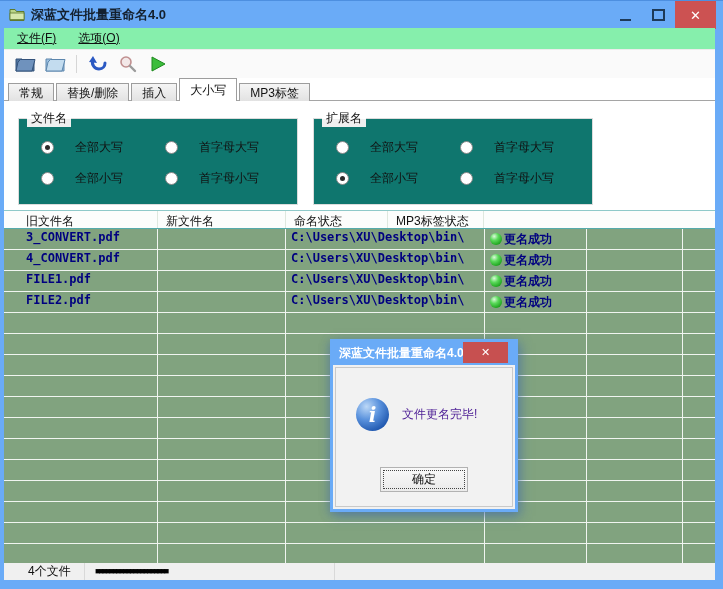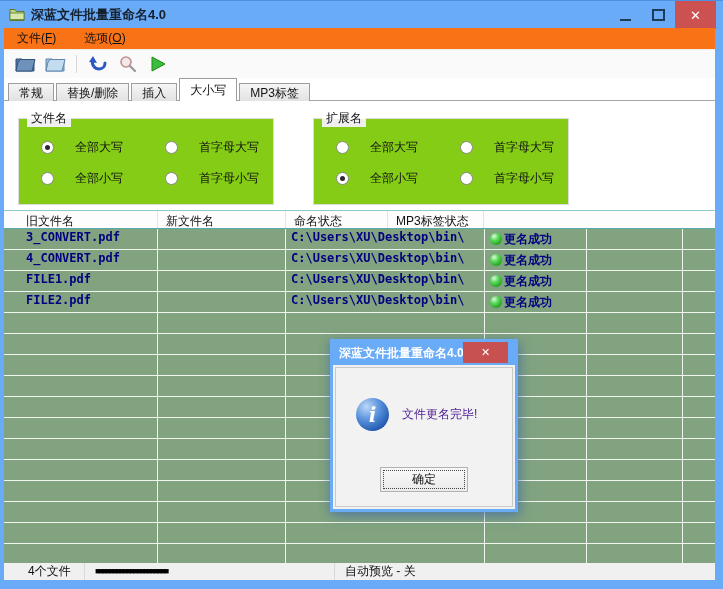--- a/index.html
+++ b/index.html
@@ -15,40 +15,40 @@
             display:flex;align-items:center;border-top:1px solid #4d8fe0;box-sizing:border-box;}
   .title-icon{margin-left:9px;display:flex;}
   .title-text{margin-left:6px;font-weight:bold;color:#14202e;font-size:13px;}
   .win-controls{position:absolute;right:7px;top:0;height:28px;display:flex;align-items:stretch;}
   .wc{width:33px;display:flex;align-items:center;justify-content:center;cursor:default;}
   .g-min{width:11px;height:2px;background:#1d3a58;margin-top:9px;}
   .g-max{width:9px;height:8px;border:2px solid #1d3a58;}
   .wc-close{width:41px;background:var(--close-red);color:#fff;font-weight:bold;font-size:13px;
             display:flex;align-items:center;justify-content:center;}
   
-  .menubar{position:absolute;left:4px;top:28px;width:711px;height:22px;background:#f97316;
-           display:flex;align-items:center;gap:14px;padding-left:6px;box-sizing:border-box;
-           border-bottom:1px solid #ececec;}
+  .menubar{position:absolute;left:4px;top:28px;width:711px;height:22px;background:#86efac;
+           display:flex;align-items:center;gap:8px;padding-left:6px;box-sizing:border-box;
+           border-bottom:1px solid #ececec;text-decoration:underline;}
   .menu-item{padding:2px 7px;}
   .menu-item u{text-decoration:underline;}
   
   .toolbar{position:absolute;left:4px;top:50px;width:711px;height:28px;background:#fafafa;
            display:flex;align-items:center;padding-left:9px;box-sizing:border-box;gap:6px;}
   .tool{width:24px;height:24px;display:flex;align-items:center;justify-content:center;}
   .tsep{width:1px;height:18px;background:#d6d6d6;margin:0 3px;}
   
   .tabstrip{position:absolute;left:4px;top:78px;width:711px;height:23px;background:#fff;
             display:flex;align-items:flex-end;padding-left:4px;box-sizing:border-box;
             box-shadow:inset 0 -1px 0 #a5a5a5;}
   .tab{height:18px;line-height:18px;padding:0 10px;margin-right:2px;background:linear-gradient(#f5f5f5,#e2e2e2);
        border:1px solid #9d9d9d;border-bottom:none;box-sizing:border-box;white-space:nowrap;}
   .tab.active{height:23px;line-height:22px;background:#fff;position:relative;z-index:2;}
   
   .panel{position:absolute;left:4px;top:101px;width:711px;height:109px;background:#fff;}
-  .groupbox{position:absolute;top:17px;width:256px;height:87px;background:#84cc16;
+  .groupbox{position:absolute;top:17px;width:280px;height:87px;background:#0f766e;
             border:1px solid #dcdcdc;box-sizing:border-box;}
   .gb-file{left:14px;} .gb-ext{left:309px;text-align:right;}
   .gb-title{position:absolute;top:-9px;left:8px;padding:0 4px;
             background:linear-gradient(to bottom,#ffffff 55%,#efefef 45%);}
   .opt-grid{position:absolute;left:22px;top:20px;display:grid;grid-template-columns:124px auto;
             row-gap:14px;}
   .radio{display:inline-flex;align-items:center;gap:21px;cursor:default;}
   .rdot{width:13px;height:13px;border-radius:50%;border:1px solid #878787;background:#fff;
         box-sizing:border-box;position:relative;flex:0 0 auto;}
   .radio.on .rdot::after{content:"";position:absolute;left:3px;top:3px;width:5px;height:5px;
@@ -394,21 +394,20 @@
           <div class="td c5"></div>
         </div>
       </div>
   </div>
 
   <div class="statusbar">
     <div class="sb sb1">4个文件</div>
     <div class="sb sb2">
         <span class="squares">■■■■■■■■■■■■■■■■■■■■■</span>
       </div>
-    <div class="sb sb3">自动预览 - 关</div>
   </div>
 
   <div class="dialog">
     <div class="dlg-title">
       <span>深蓝文件批量重命名4.0</span>
       <div class="dlg-close">
           <span>✕</span>
         </div>
     </div>
     <div class="dlg-inner">

